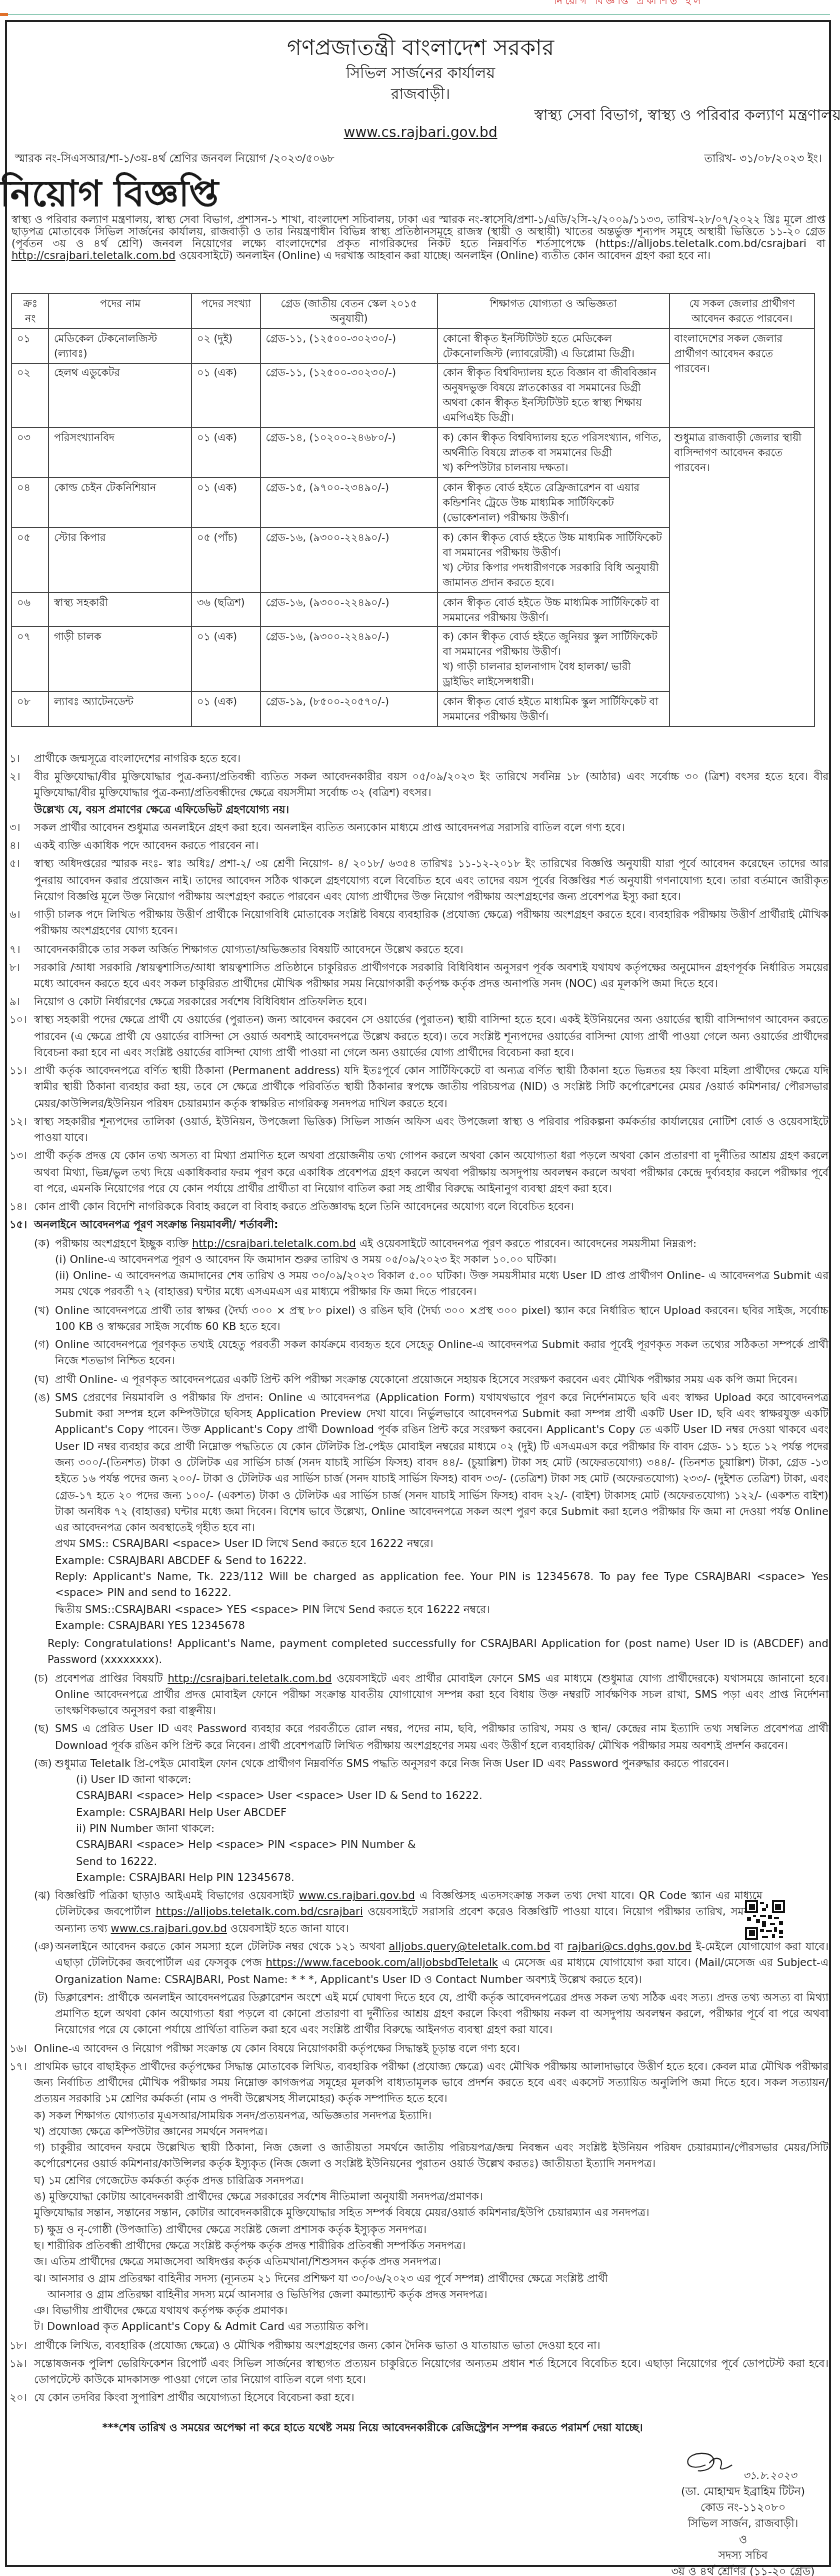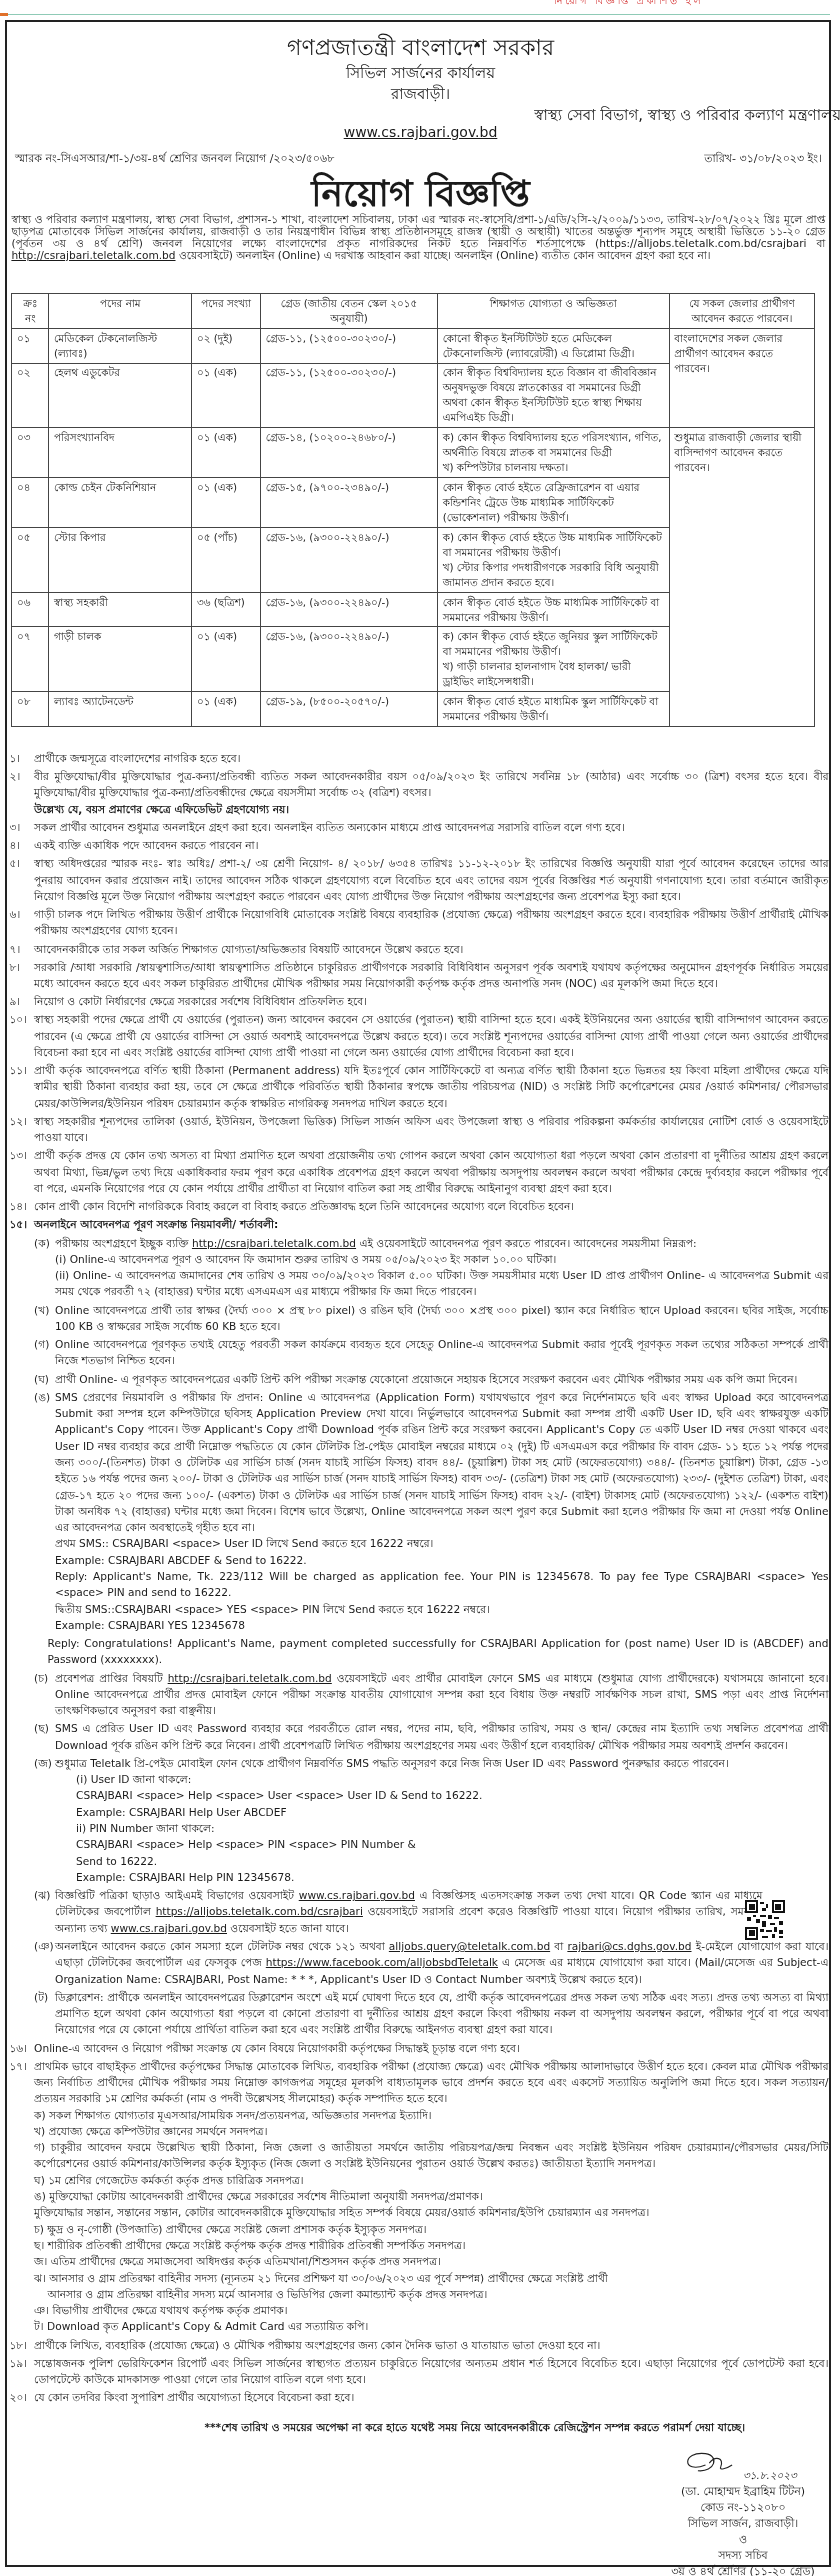--- a/index.html
+++ b/index.html
@@ -10,38 +10,38 @@
   .topstrip .orange{position:absolute;left:0;top:13.3px;width:7.6px;height:2.8px;background:#e0702a;}
   .frame{position:absolute;left:4.7px;top:20px;width:826px;height:2547px;border:2.8px solid #222;box-sizing:border-box;}
   .hdr{position:absolute;left:0;width:841px;text-align:center;}
   .h1{top:30px;font-size:22px;}
   .h2{top:61px;font-size:15px;}
   .h3{top:82px;font-size:15px;}
   .h4{top:103px;font-size:15px;text-align:right;}
   .h5{top:124px;font-size:14px;text-decoration:underline;}
   .memo{position:absolute;left:15px;top:150px;font-size:11px;}
   .date{position:absolute;right:19px;top:150px;font-size:11px;}
-  .title{position:absolute;left:0;width:841px;top:166px;text-align:center;font-size:36px;font-weight:bold;}
+  .title{position:absolute;left:0;width:841px;top:166px;text-align:left;font-size:36px;font-weight:bold;}
   .intro{position:absolute;left:11.4px;top:213px;width:814px;font-size:10.6px;line-height:12px;text-align:justify;}
   table.posts{position:absolute;left:11.4px;top:293px;width:804px;border-collapse:collapse;font-size:10.4px;}
   table.posts td, table.posts th{border:0.9px solid #444;vertical-align:top;padding:1.9px 4.7px;line-height:15px;font-weight:normal;}
   table.posts th{text-align:center;}
   .terms{position:absolute;left:9.5px;top:748px;width:819px;font-size:10.6px;line-height:16.3px;}
   .terms .head{margin-left:1.9px;}
   .t{display:flex;margin:1.9px 0;}
   .t .n{width:24.6px;flex:none;}
   .t .b{flex:1;text-align:justify;}
   .sub{display:flex;margin:1.9px 0 1.9px 24.6px;}
   .sub .n{width:21px;flex:none;}
   .sub .b{flex:1;text-align:justify;}
   .ind{margin-left:21px;}
   .u{text-decoration:underline;}
   .bold{font-weight:bold;}
   .qr{position:absolute;left:743px;top:1900px;width:44px;height:40px;}
-  .note{position:absolute;left:0;width:745px;top:2420px;text-align:right;font-size:10.6px;font-weight:bold;}
+  .note{position:absolute;left:0;width:745px;top:2420px;text-align:center;font-size:10.6px;font-weight:bold;}
   .sig{position:absolute;left:653px;top:2446px;width:180px;text-align:center;font-size:11px;line-height:16px;}
   .sig .scribble{height:38px;position:relative;}
 </style>
 </head>
 <body>
 
 <div class="topstrip">
   <span class="red">নিয়োগ বিজ্ঞপ্তি প্রকাশিত হল</span>
   <div class="orange"></div>
   <div class="line"></div>

